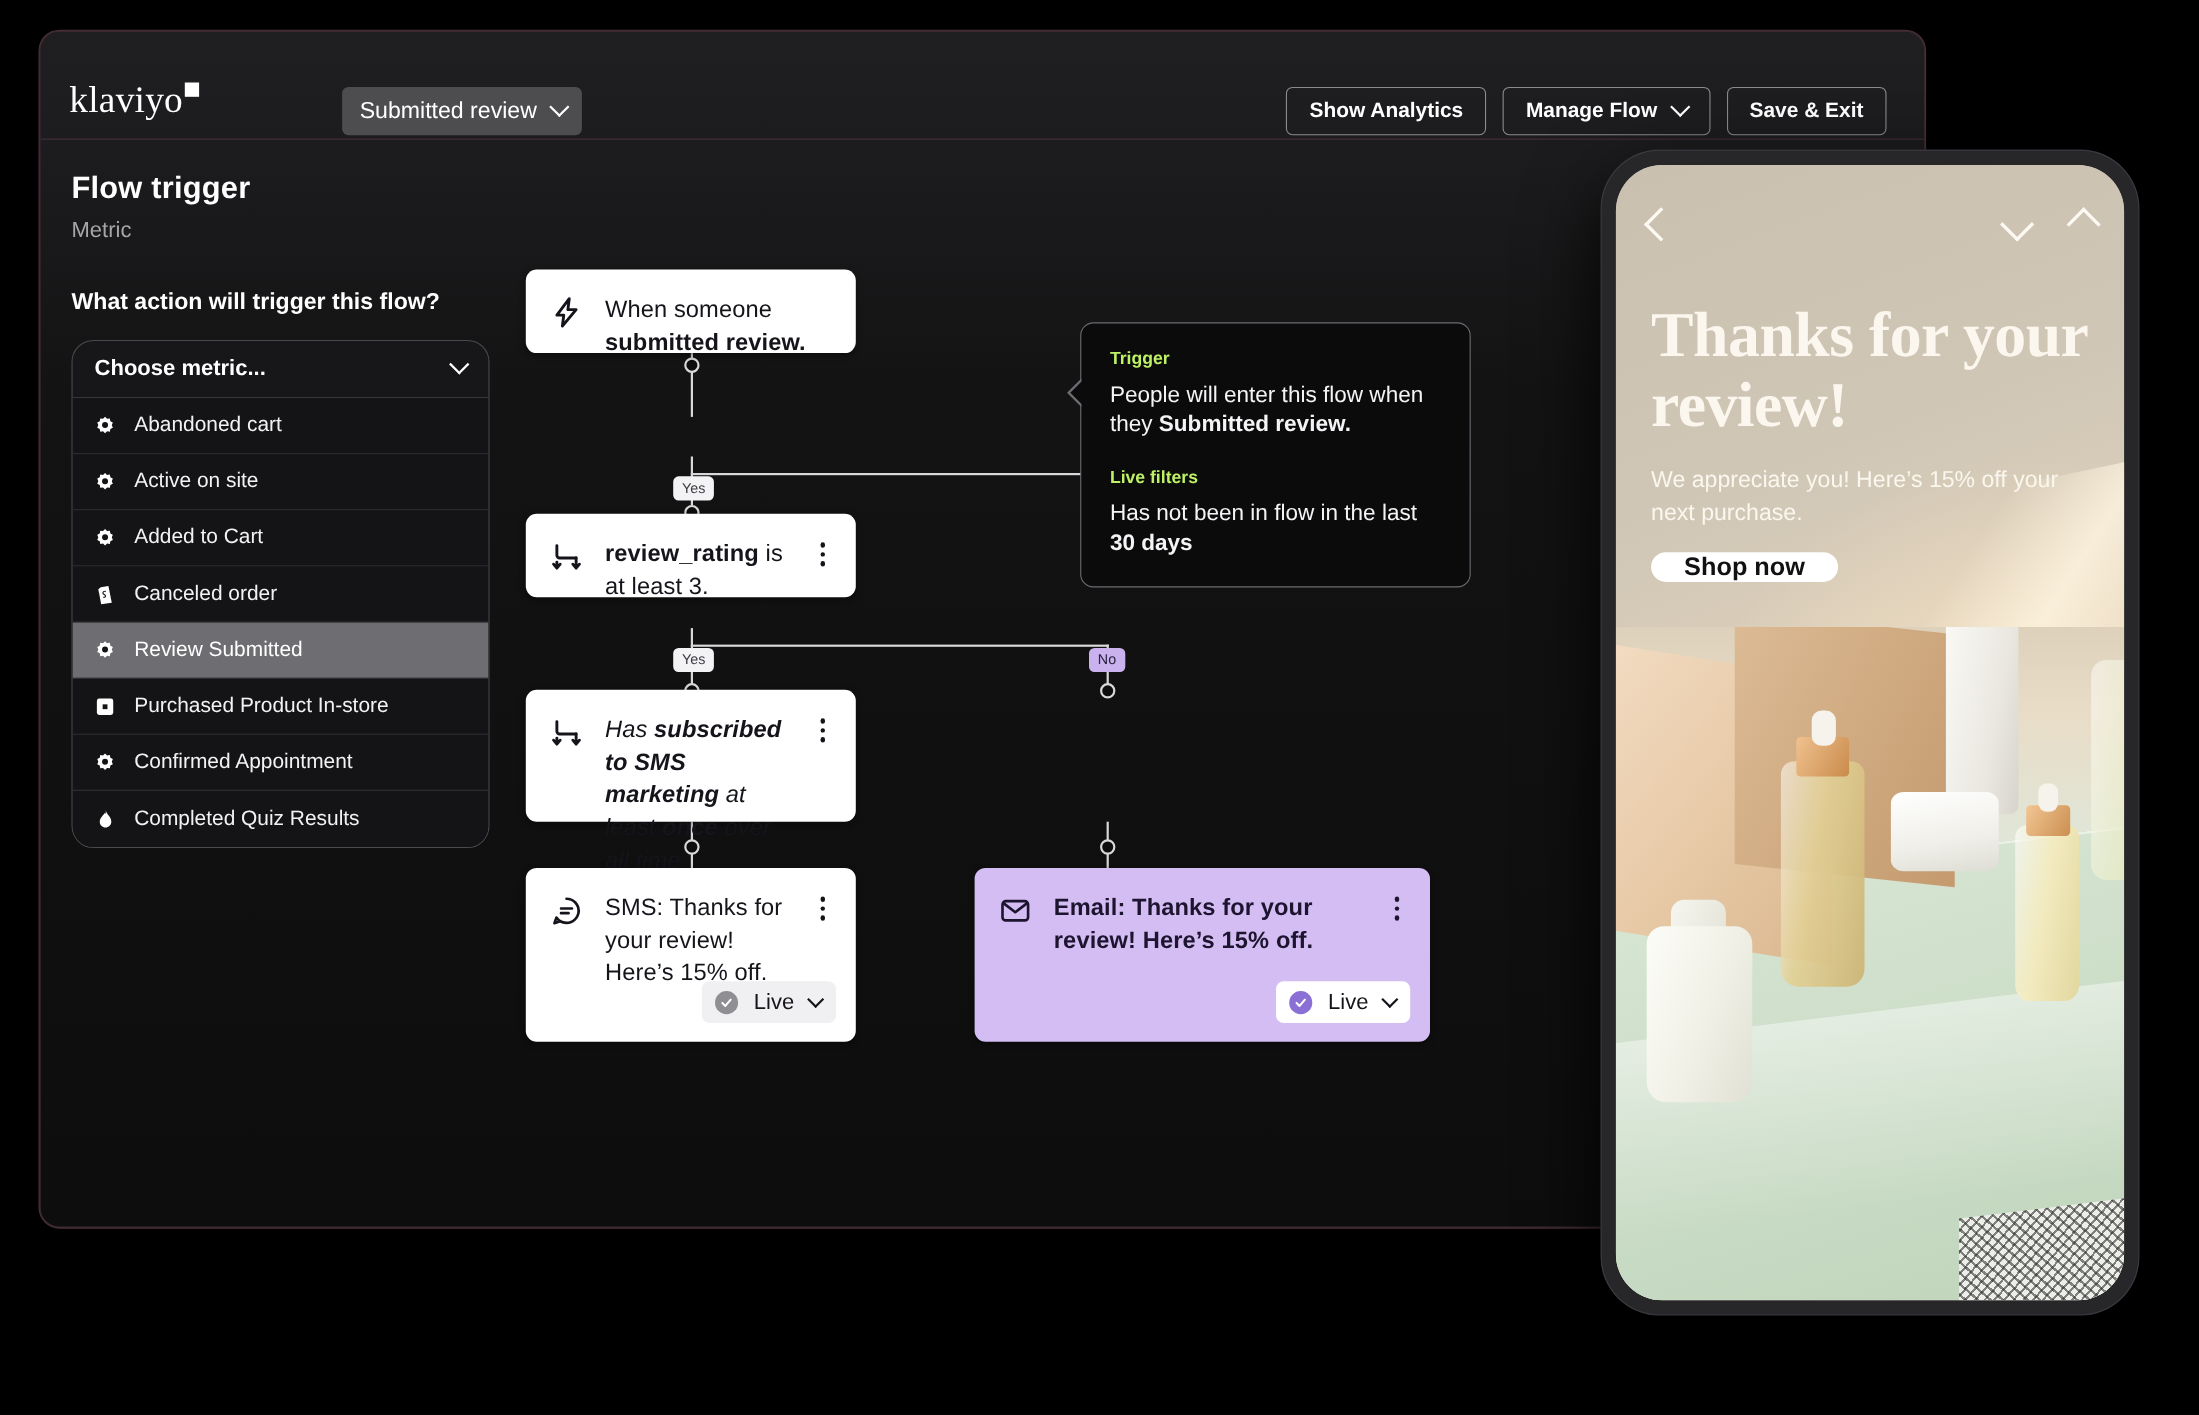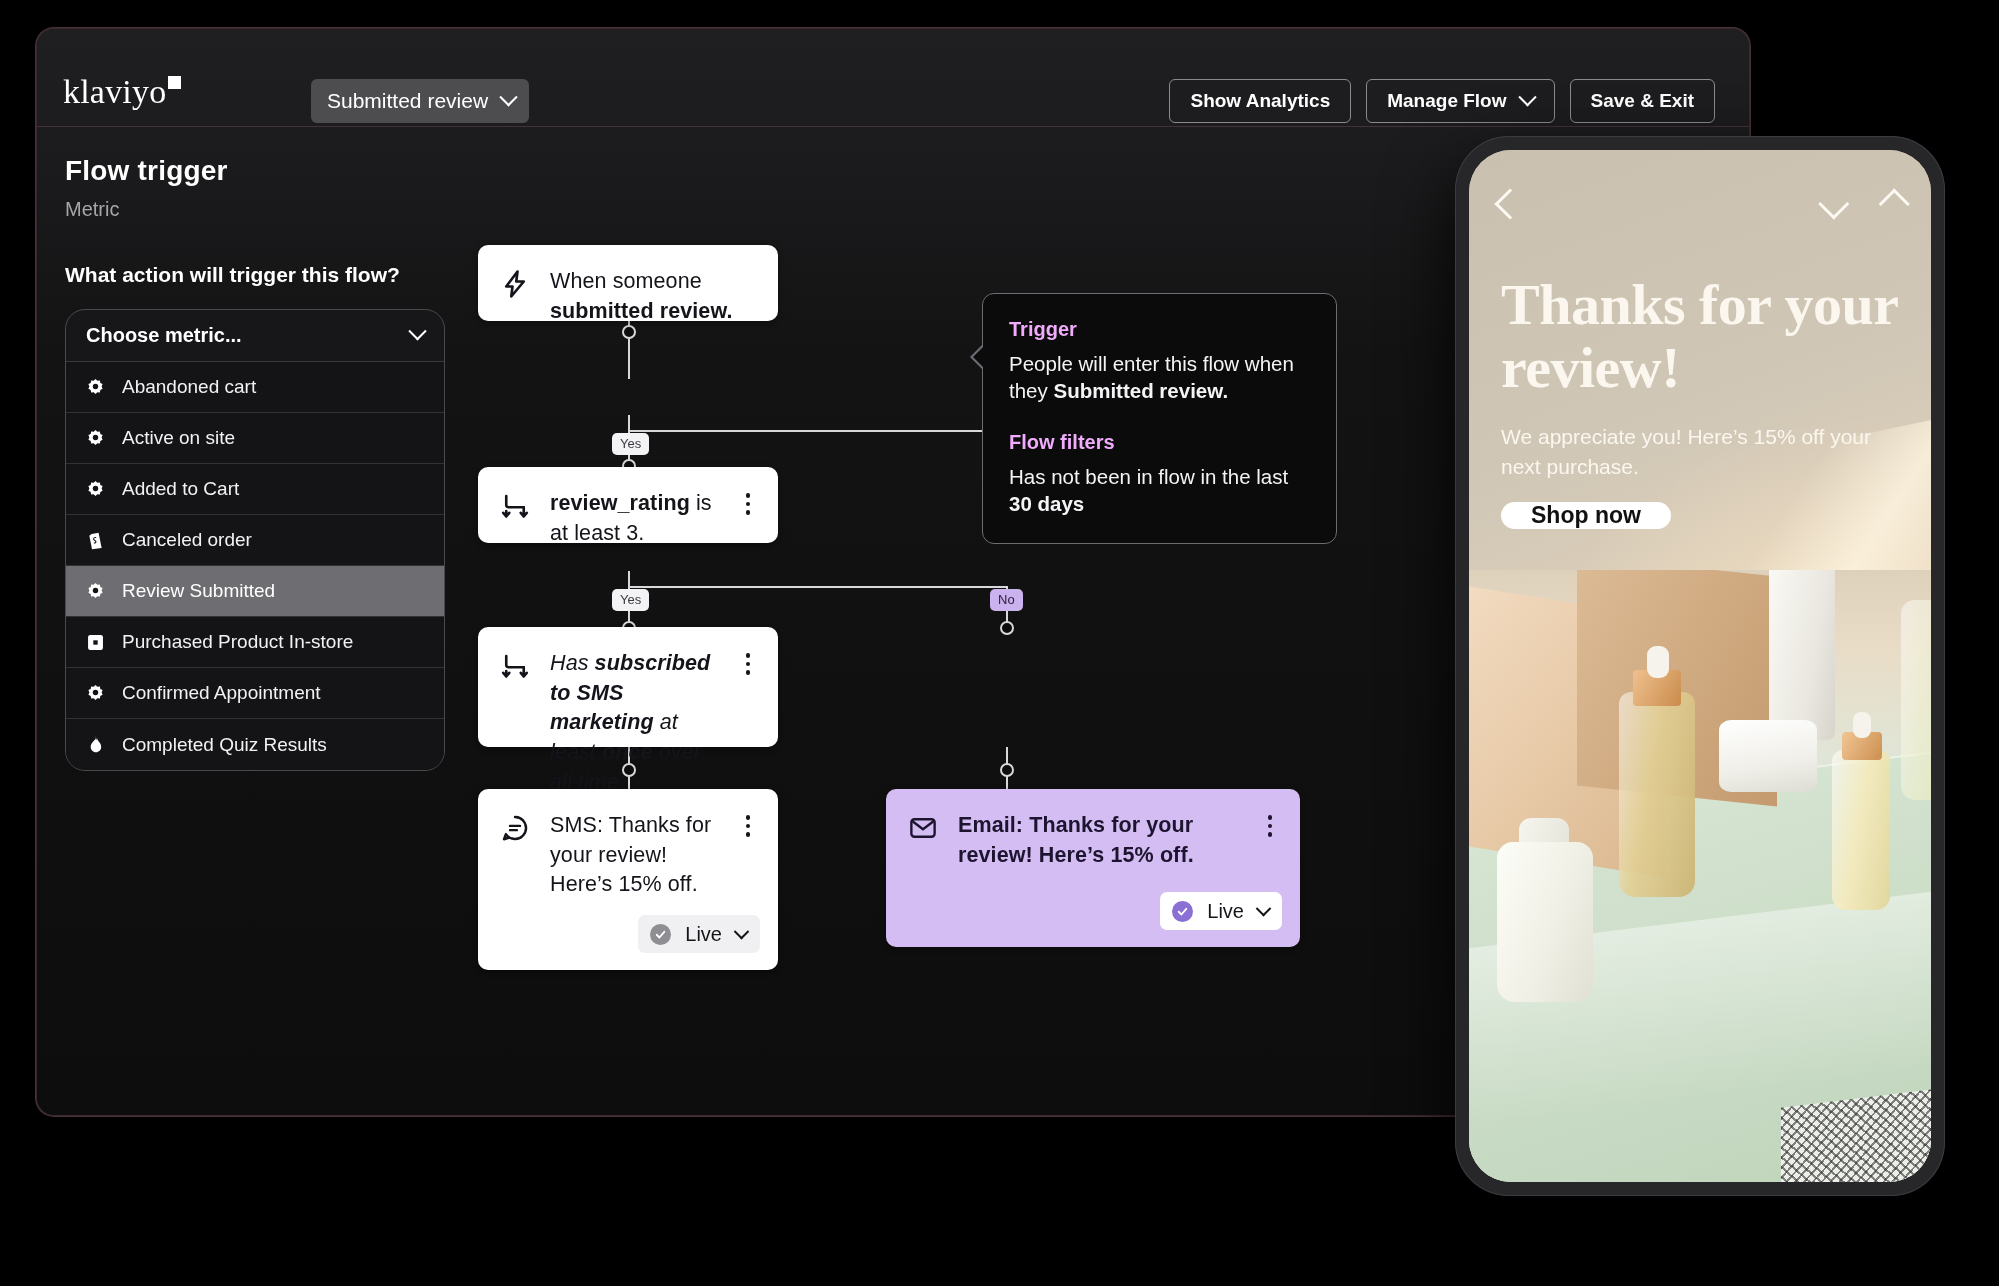--- a/index.html
+++ b/index.html
@@ -145,21 +145,21 @@
     width:0; height:0;
     border-top:13px solid transparent; border-bottom:13px solid transparent;
     border-right:13px solid #6c6c72;
   }
   #trigger-tip:after {
     content:""; position:absolute; left:-10px; top:50px;
     width:0; height:0;
     border-top:13px solid transparent; border-bottom:13px solid transparent;
     border-right:13px solid #0b0b0c;
   }
-  .tip-h { font-size:20px; font-weight:bold; color:#f0abfc; margin-bottom:9px; }
+  .tip-h { font-size:16px; font-weight:bold; color:#bef264; margin-bottom:9px; }
   .tip-b { font-size:20.5px; line-height:1.33; color:#f4f4f6; }
   .tip-b b { font-weight:bold; }
   .tip-gap { height:26px; }
 
   
   #phone {
     position:absolute; left:1455px; top:136px;
     width:490px; height:1060px;
     background:#27272a; border-radius:54px;
     box-shadow: 0 30px 70px rgba(0,0,0,.9), inset 0 0 0 1px #3b3b40;
@@ -462,21 +462,21 @@
           </span>
           <span class="node-text"><span>Has </span><b>subscribed to SMS</b> <b>marketing</b><span> at least </span><b>once</b> <span>over all time</span></span>
           <span class="kebab">
               <i></i>
               <i></i>
               <i></i>
             </span>
         </div>
       </div>
 
-      <div class="node" style="left:441px; top:662px; width:300px; height:181px;">
+      <div class="node" style="left:441px; top:662px; width:300px; height:158px;">
         <div class="node-inner">
           <span class="node-icon">
             <svg viewBox="0 0 24 24" width="30" height="30">
                 <path d="M12 3.2a8.8 8.8 0 1 1-7.3 13.7L3.2 21l4.2-1.4A8.8 8.8 0 0 0 12 20.8 8.8 8.8 0 1 0 12 3.2z" fill="none" stroke="#14141a" stroke-width="1.9" stroke-linejoin="round"></path>
                 <path d="M8 10.3h8 M8 13.7h5.5" stroke="#14141a" stroke-width="1.9" stroke-linecap="round"></path>
               </svg>
           </span>
           <span class="node-text">SMS: Thanks for your review! Here’s 15% off.</span>
           <span class="kebab">
               <i></i>
@@ -518,21 +518,21 @@
           </span>
           <span>Live</span>
           <span class="pill-chev"></span>
         </div>
       </div>
 
       <div id="trigger-tip">
         <div class="tip-h">Trigger</div>
         <div class="tip-b"><span>People will enter this flow when they </span><b>Submitted review.</b></div>
         <div class="tip-gap"></div>
-        <div class="tip-h">Flow filters</div>
+        <div class="tip-h">Live filters</div>
         <div class="tip-b"><span>Has not been in flow in the last </span><b>30 days</b></div>
       </div>
 
     </div>
   </div>
 
   <div id="phone">
     <div id="phone-screen">
       <div id="phone-hero"></div>
 

